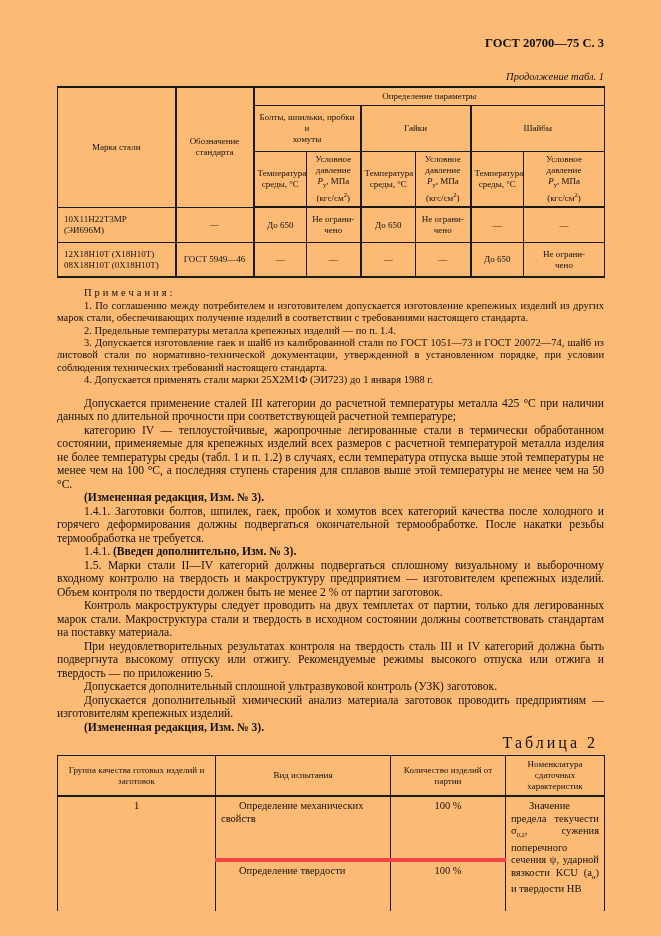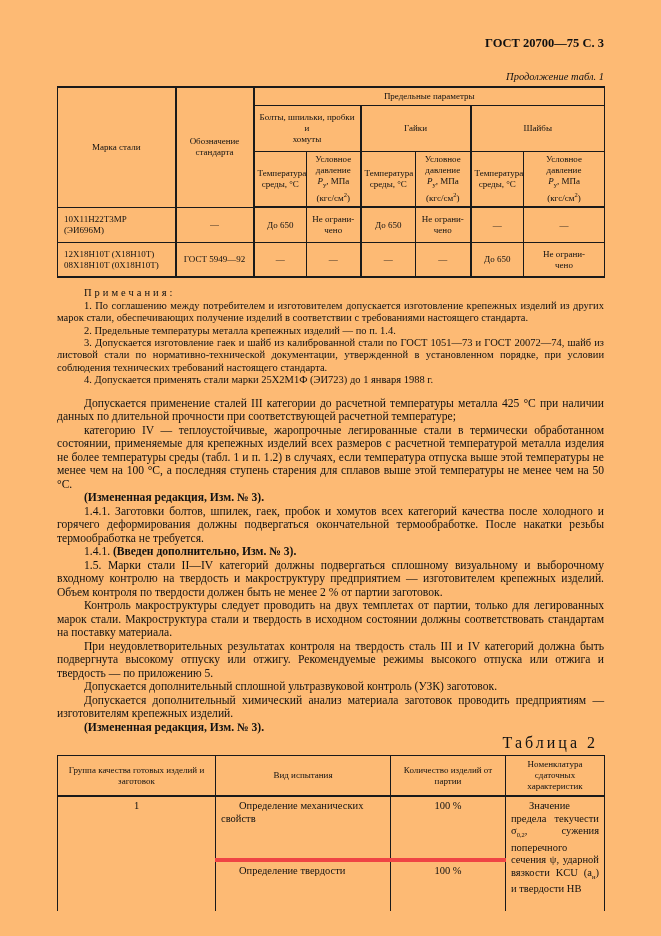--- a/index.html
+++ b/index.html
@@ -83,21 +83,21 @@
         <col style="width:54px">
       <col style="width:55px">
         <col style="width:55px">
       <col style="width:53px">
         <col style="width:81px">
     </colgroup>
     <tbody>
         <tr class="row-h1">
       <th rowspan="3">Марка стали</th>
       <th rowspan="3" class="b-l2">Обозначение стандарта</th>
-      <th colspan="6" class="b-l2">Предельные параметры</th>
+      <th colspan="6" class="b-l2">Определение параметры</th>
     </tr>
     <tr class="row-h2">
       <th colspan="2" class="b-l2 pre">Болты, шпильки, пробки
 и
 хомуты</th>
       <th colspan="2" class="b-l2">Гайки</th>
       <th colspan="2" class="b-l2">Шайбы</th>
     </tr>
     <tr class="row-h3">
       <th class="b-l2 b-b2">Температура среды, °С</th>
@@ -131,21 +131,21 @@
 чено</td>
       <td class="b-l2">До 650</td>
       <td class="pre">Не ограни-
 чено</td>
       <td class="b-l2">—</td>
       <td>—</td>
     </tr>
     <tr class="row-d">
       <td class="marka pre">12Х18Н10Т (Х18Н10Т)
 08Х18Н10Т (0Х18Н10Т)</td>
-      <td class="b-l2">ГОСТ 5949—92</td>
+      <td class="b-l2">ГОСТ 5949—46</td>
       <td class="b-l2">—</td>
       <td>—</td>
       <td class="b-l2">—</td>
       <td>—</td>
       <td class="b-l2">До 650</td>
       <td class="pre">Не ограни-
 чено</td>
     </tr>
   </tbody>
     </table>

